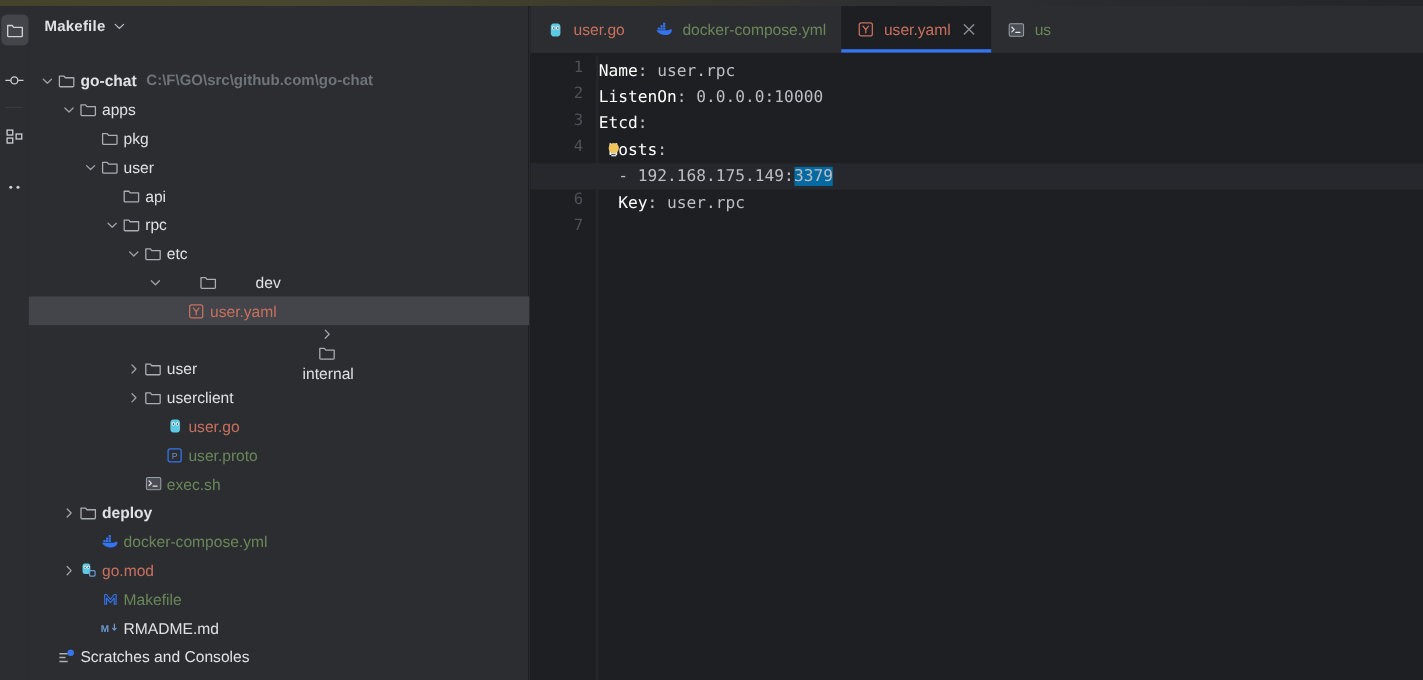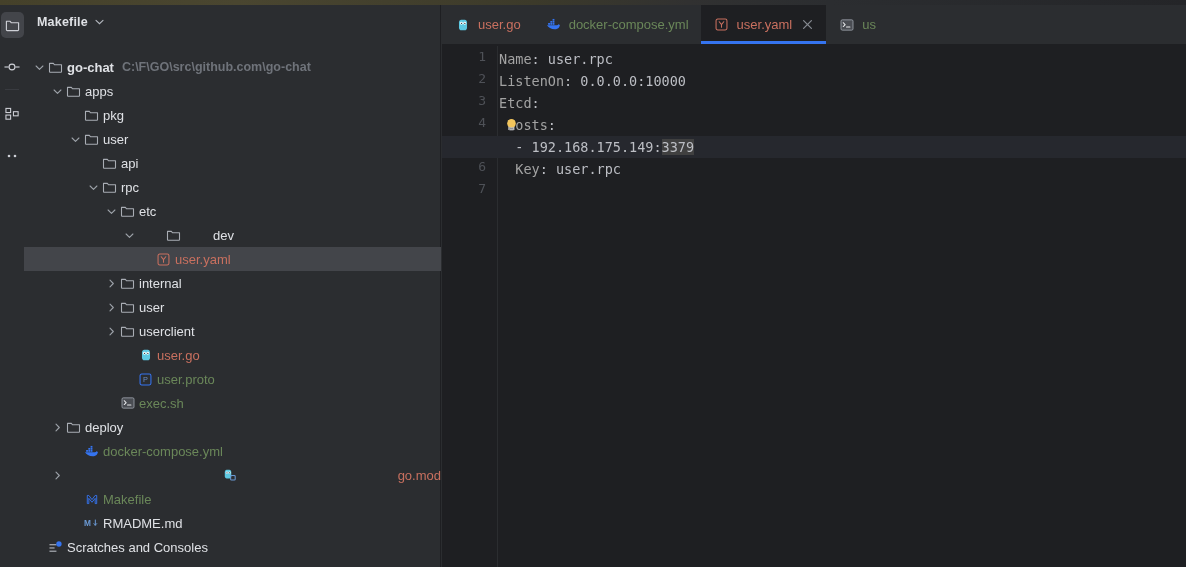--- a/index.html
+++ b/index.html
@@ -139,23 +139,23 @@
     position: absolute; left: 56px; height: 22px; line-height: 22px;
     font-family: "DejaVu Sans Mono", monospace;
     font-size: 13.5px; color: #bcbec4;
     white-space: pre;
     padding-left: 1px;
   }
   .hl-row {
     position: absolute; left: 0; width: 744px; height: 22px;
     background: #26282e;
   }
-  .k { color: #a3a3a3; }
+  .k { color: #ffffff; }
   .v { color: #bcbec4; }
-  .sel-txt { background: #404040; color: #bcbec4; }
+  .sel-txt { background: #0369a1; color: #bcbec4; }
   .bulb {
     position: absolute; width: 13px; height: 14px;
   }
 </style>
 </head>
 <body>
 
 <div id="top-strip"></div>
 
 <div id="activity-bar">
@@ -297,21 +297,21 @@
       <div class="tr sel" style="padding-left: 116px;">
         <span class="arrow"></span>
         <span class="ico">
           <svg viewBox="0 0 16 16" width="13" height="13">
             <rect x="1.3" y="1.3" width="13.4" height="13.4" rx="2" fill="none" stroke="#c9705f" stroke-width="1.3"></rect>
             <path d="M5.2 4.6L8 8.2l2.8-3.6M8 8.2v3.3" fill="none" stroke="#c9705f" stroke-width="1.3" stroke-linecap="round"></path>
           </svg>
         </span>
         <span class="lbl red">user.yaml</span>
       </div>
-      <div class="tr" style="padding-left: 80px;">
+      <div class="tr" style="padding-left: 80px; flex-direction: column;">
         <span class="arrow">
           <svg width="9" height="9" viewBox="0 0 9 9">
             <path d="M3 1.1L6.3 4.5 3 7.9" fill="none" stroke="#9da2a9" stroke-width="1.1" stroke-linecap="round" stroke-linejoin="round"></path>
           </svg>
         </span>
         <span class="ico">
           <svg viewBox="0 0 16 16" width="15" height="15">
             <path d="M1.6 3.6h4.1l1.2 1.5h7.5v7.2a.8.8 0 0 1-.8.8H2.4a.8.8 0 0 1-.8-.8z" fill="none" stroke="#a9adb4" stroke-width="1.15" stroke-linejoin="round"></path>
           </svg>
         </span>
@@ -370,21 +370,21 @@
         <span class="arrow"></span>
         <span class="ico">
           <svg viewBox="0 0 16 14" width="14" height="12">
             <rect x="1" y="1" width="14" height="12" rx="1.5" fill="#4a4d53" stroke="#9aa0a8" stroke-width="1"></rect>
             <path d="M3.6 4.3l2.2 2.3-2.2 2.2" fill="none" stroke="#e6e8ea" stroke-width="1.2" stroke-linecap="round"></path>
             <line x1="7.4" y1="9.4" x2="11.4" y2="9.4" stroke="#e6e8ea" stroke-width="1.2" stroke-linecap="round"></line>
           </svg>
         </span>
         <span class="lbl green">exec.sh</span>
       </div>
-      <div class="tr" style="padding-left: 26px;">
+      <div class="tr" style="padding-left: 26px; font-weight: bold;">
         <span class="arrow">
           <svg width="9" height="9" viewBox="0 0 9 9">
             <path d="M3 1.1L6.3 4.5 3 7.9" fill="none" stroke="#9da2a9" stroke-width="1.1" stroke-linecap="round" stroke-linejoin="round"></path>
           </svg>
         </span>
         <span class="ico">
           <svg viewBox="0 0 16 16" width="15" height="15">
             <path d="M1.6 3.6h4.1l1.2 1.5h7.5v7.2a.8.8 0 0 1-.8.8H2.4a.8.8 0 0 1-.8-.8z" fill="none" stroke="#a9adb4" stroke-width="1.15" stroke-linejoin="round"></path>
           </svg>
         </span>
@@ -398,21 +398,21 @@
             <rect x="4.6" y="5.4" width="2" height="1.9" fill="#3574f0"></rect>
             <rect x="7" y="5.4" width="2" height="1.9" fill="#3574f0"></rect>
             <rect x="4.6" y="3.2" width="2" height="1.9" fill="#3574f0"></rect>
             <rect x="7" y="3.2" width="2" height="1.9" fill="#3574f0"></rect>
             <rect x="7" y="1" width="2" height="1.9" fill="#3574f0"></rect>
             <path d="M1 7.8h10.6c.9 0 1.6-.5 2.1-1.3.4.9 1 1 1.3.9-.1 1-.5 2-1.1 2.8-1 1.2-2.6 1.9-4.6 1.9-3.9 0-6.9-1.8-8.3-4.3z" fill="#3574f0"></path>
           </svg>
         </span>
         <span class="lbl green">docker-compose.yml</span>
       </div>
-      <div class="tr" style="padding-left: 26px; justify-content: space-between;">
+      <div class="tr" style="padding-left: 26px;">
         <span class="arrow">
           <svg width="9" height="9" viewBox="0 0 9 9">
             <path d="M3 1.1L6.3 4.5 3 7.9" fill="none" stroke="#9da2a9" stroke-width="1.1" stroke-linecap="round" stroke-linejoin="round"></path>
           </svg>
         </span>
         <span class="ico">
           <svg viewBox="0 0 16 16" width="15" height="14">
             <path d="M2.6 4.6c0-1.5.9-2.7 2.1-2.7h3.2c1.2 0 2.1 1.2 2.1 2.7v4.6c0 1.5-.9 2.7-2.1 2.7H4.7c-1.2 0-2.1-1.2-2.1-2.7z" fill="#5dc9e2"></path>
             <circle cx="5" cy="5.3" r="1.3" fill="#fff"></circle>
             <circle cx="8" cy="5.3" r="1.3" fill="#fff"></circle>

